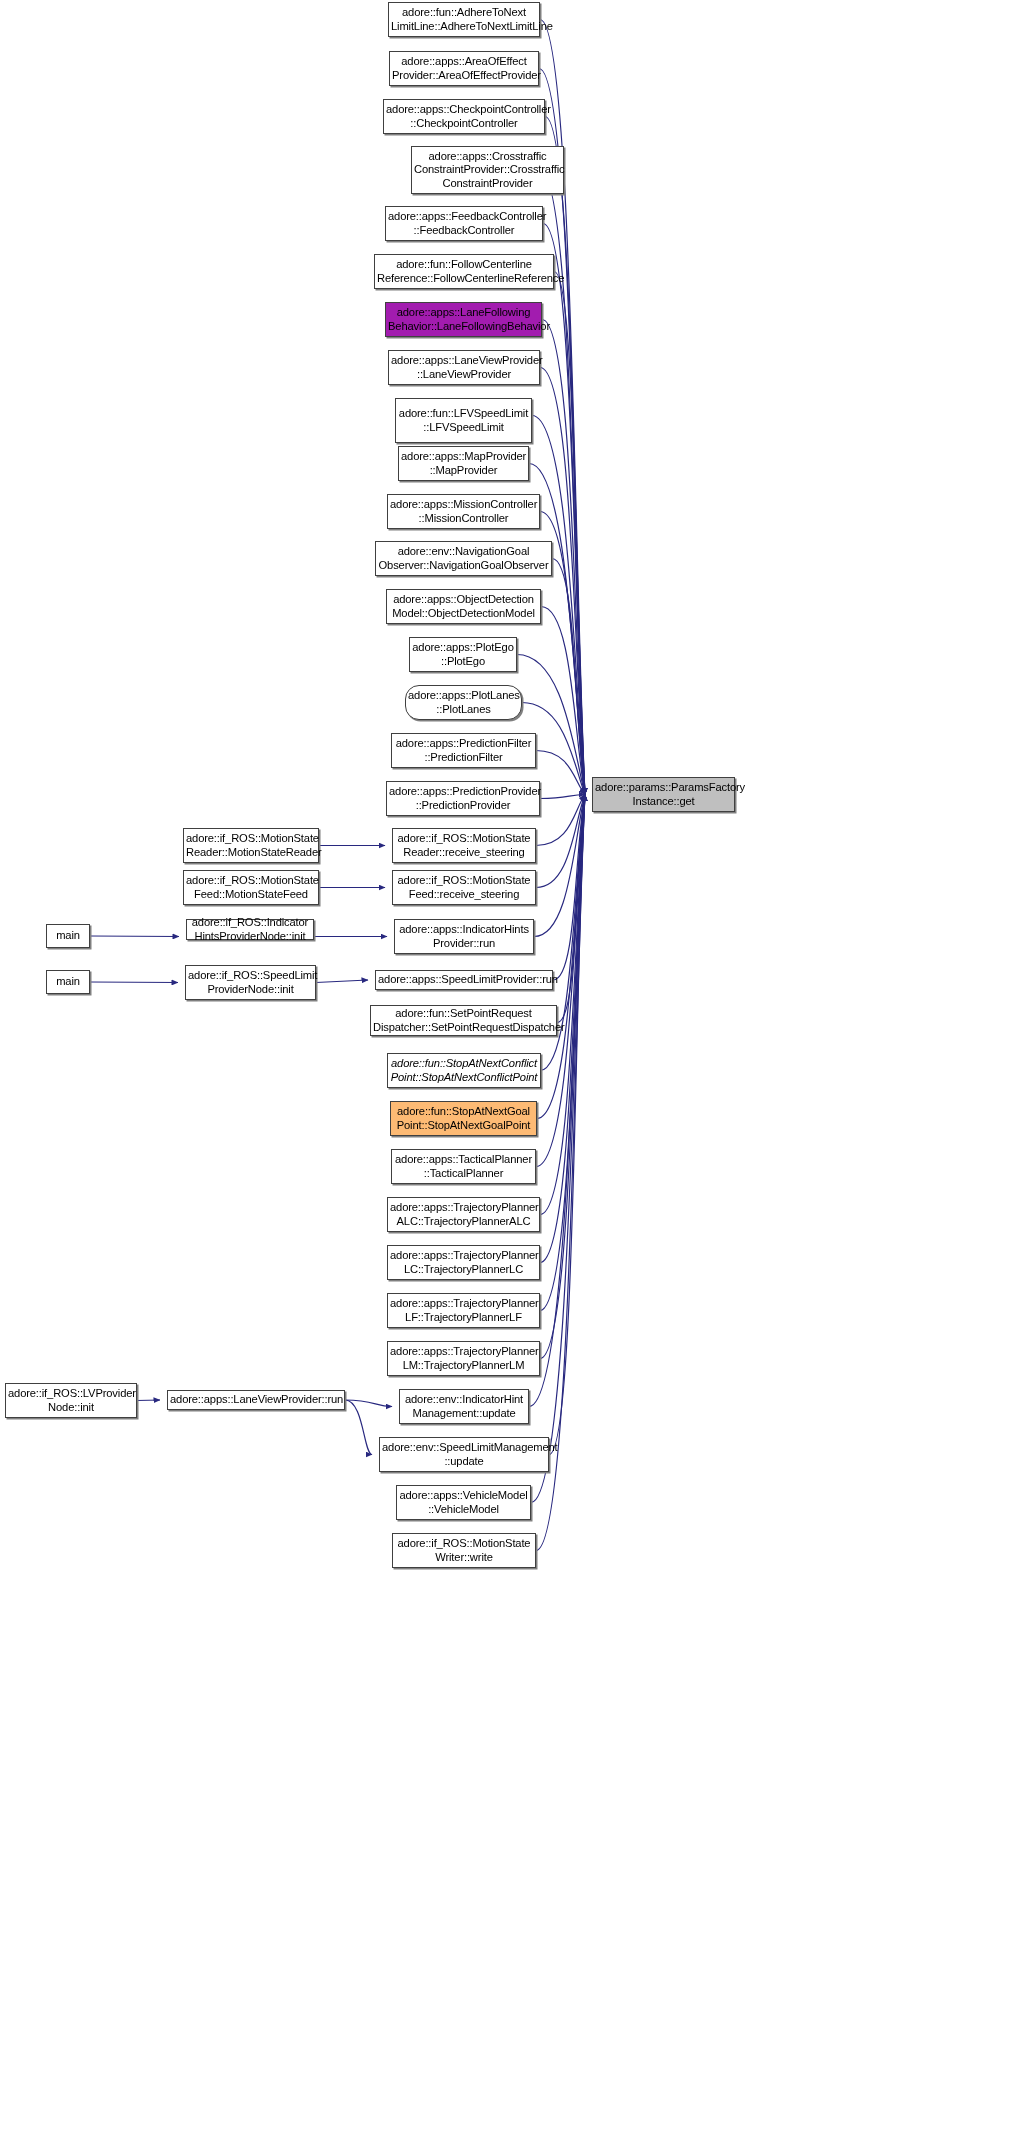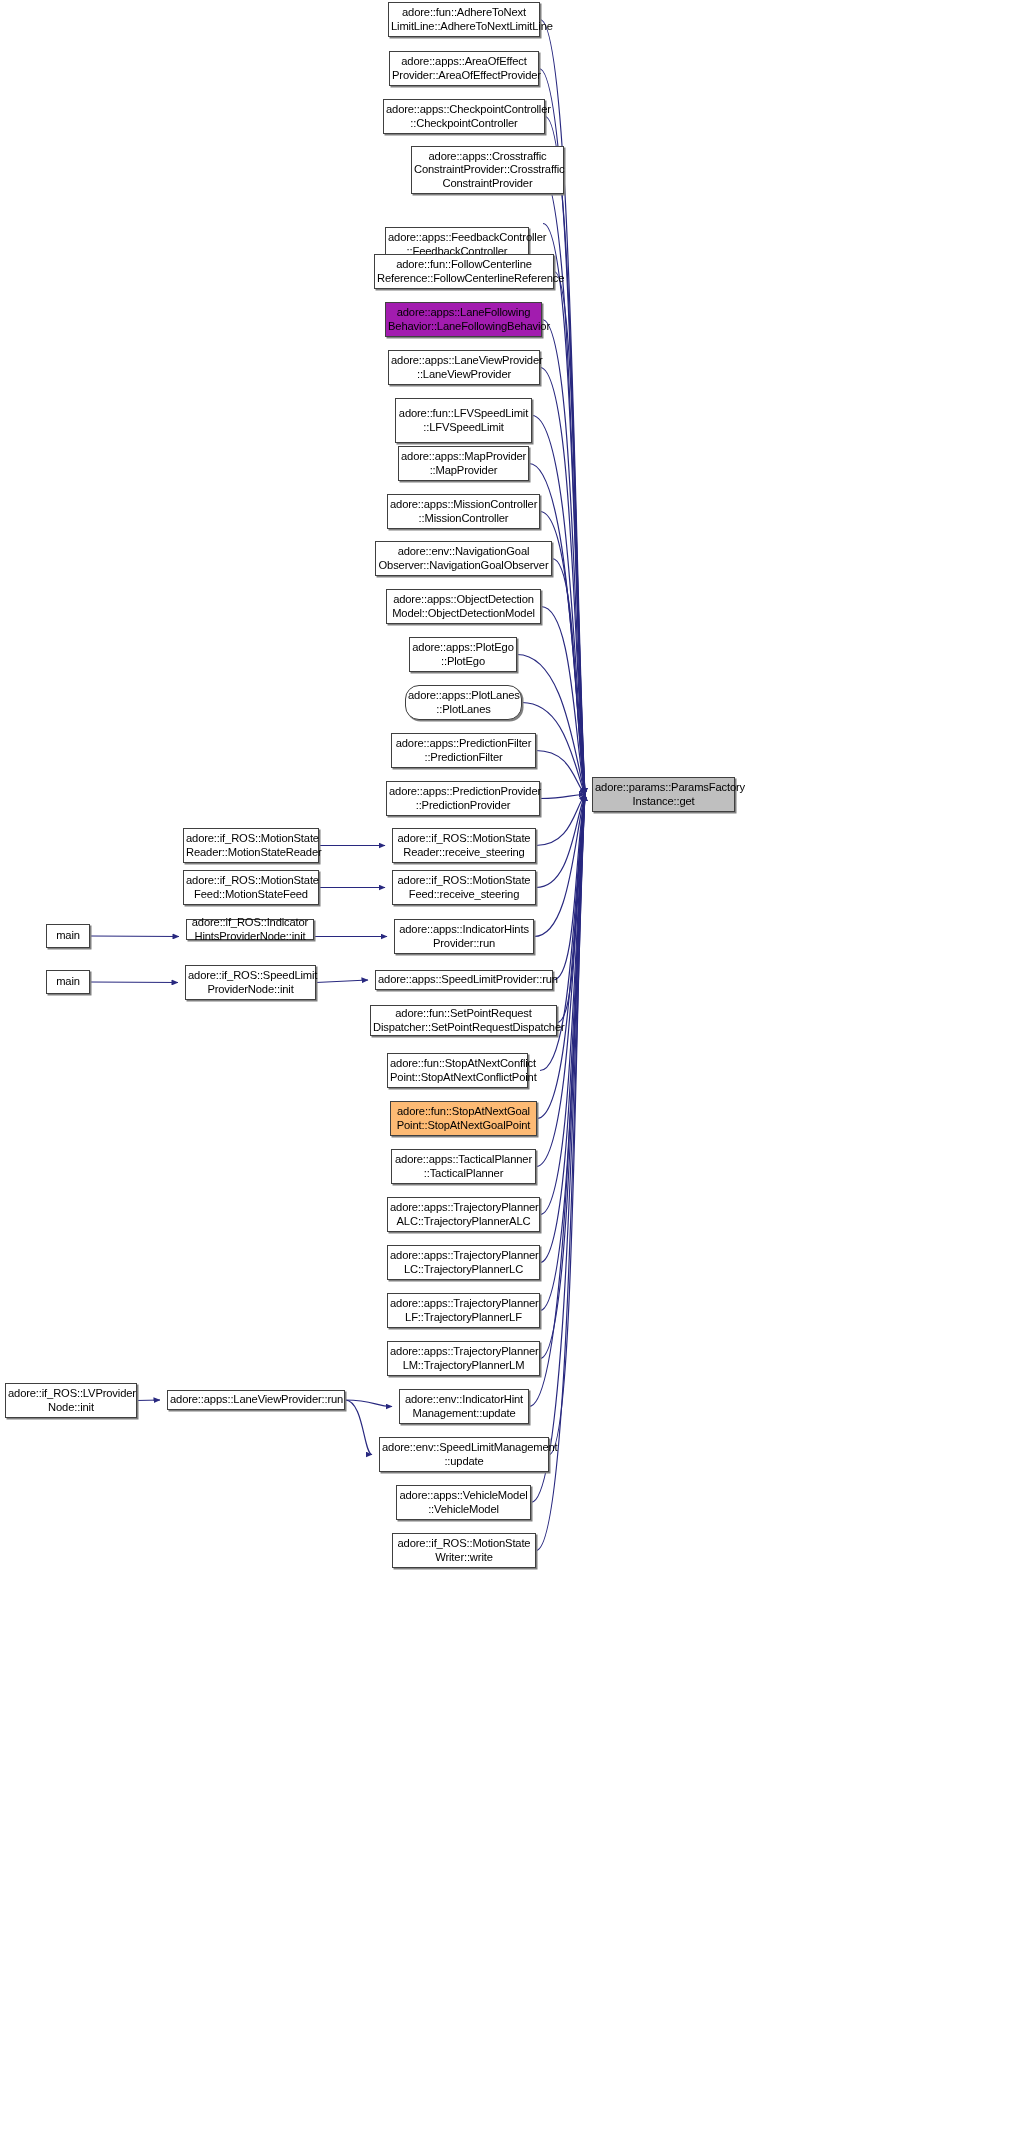--- a/index.html
+++ b/index.html
@@ -107,21 +107,21 @@
   <div id="node-layer">
       <div class="node" style="left: 388px; top: 2px; width: 152px; height: 35px; background: rgb(255, 255, 255); border-color: rgb(64, 64, 64); color: rgb(0, 0, 0);"><span class="node-label">adore::fun::AdhereToNext
 LimitLine::AdhereToNextLimitLine</span></div>
       <div class="node" style="left: 389px; top: 51px; width: 150px; height: 35px; background: rgb(255, 255, 255); border-color: rgb(64, 64, 64); color: rgb(0, 0, 0);"><span class="node-label">adore::apps::AreaOfEffect
 Provider::AreaOfEffectProvider</span></div>
       <div class="node" style="left: 383px; top: 99px; width: 162px; height: 35px; background: rgb(255, 255, 255); border-color: rgb(64, 64, 64); color: rgb(0, 0, 0);"><span class="node-label">adore::apps::CheckpointController
 ::CheckpointController</span></div>
       <div class="node" style="left: 387px; top: 146px; width: 153px; height: 48px; background: rgb(255, 255, 255); border-color: rgb(64, 64, 64); color: rgb(0, 0, 0); margin-left: 24px;"><span class="node-label">adore::apps::Crosstraffic
 ConstraintProvider::Crosstraffic
 ConstraintProvider</span></div>
-      <div class="node" style="left: 385px; top: 206px; width: 144px; height: 35px; background: rgb(255, 255, 255); border-color: rgb(64, 64, 64); color: rgb(0, 0, 0); margin-top: 21px;"><span class="node-label">adore::apps::FeedbackController
+      <div class="node" style="left: 385px; top: 206px; width: 158px; height: 35px; background: rgb(255, 255, 255); border-color: rgb(64, 64, 64); color: rgb(0, 0, 0);"><span class="node-label">adore::apps::FeedbackController
 ::FeedbackController</span></div>
       <div class="node" style="left: 374px; top: 254px; width: 180px; height: 35px; background: rgb(255, 255, 255); border-color: rgb(64, 64, 64); color: rgb(0, 0, 0);"><span class="node-label">adore::fun::FollowCenterline
 Reference::FollowCenterlineReference</span></div>
       <div class="node" style="left: 385px; top: 302px; width: 157px; height: 35px; background: #a21caf; border-color: rgb(64, 64, 64); color: rgb(0, 0, 0);"><span class="node-label">adore::apps::LaneFollowing
 Behavior::LaneFollowingBehavior</span></div>
       <div class="node" style="left: 388px; top: 350px; width: 152px; height: 35px; background: rgb(255, 255, 255); border-color: rgb(64, 64, 64); color: rgb(0, 0, 0);"><span class="node-label">adore::apps::LaneViewProvider
 ::LaneViewProvider</span></div>
       <div class="node" style="left: 395px; top: 398px; width: 137px; height: 45px; background: rgb(255, 255, 255); border-color: rgb(64, 64, 64); color: rgb(0, 0, 0);"><span class="node-label">adore::fun::LFVSpeedLimit
 ::LFVSpeedLimit</span></div>
       <div class="node" style="left: 398px; top: 446px; width: 131px; height: 35px; background: rgb(255, 255, 255); border-color: rgb(64, 64, 64); color: rgb(0, 0, 0);"><span class="node-label">adore::apps::MapProvider
@@ -142,21 +142,21 @@
 ::PredictionProvider</span></div>
       <div class="node" style="left: 392px; top: 828px; width: 144px; height: 35px; background: rgb(255, 255, 255); border-color: rgb(64, 64, 64); color: rgb(0, 0, 0);"><span class="node-label">adore::if_ROS::MotionState
 Reader::receive_steering</span></div>
       <div class="node" style="left: 392px; top: 870px; width: 144px; height: 35px; background: rgb(255, 255, 255); border-color: rgb(64, 64, 64); color: rgb(0, 0, 0);"><span class="node-label">adore::if_ROS::MotionState
 Feed::receive_steering</span></div>
       <div class="node" style="left: 394px; top: 919px; width: 140px; height: 35px; background: rgb(255, 255, 255); border-color: rgb(64, 64, 64); color: rgb(0, 0, 0);"><span class="node-label">adore::apps::IndicatorHints
 Provider::run</span></div>
       <div class="node" style="left: 375px; top: 970px; width: 178px; height: 20px; background: rgb(255, 255, 255); border-color: rgb(64, 64, 64); color: rgb(0, 0, 0);"><span class="node-label">adore::apps::SpeedLimitProvider::run</span></div>
       <div class="node" style="left: 370px; top: 1005px; width: 187px; height: 31px; background: rgb(255, 255, 255); border-color: rgb(64, 64, 64); color: rgb(0, 0, 0);"><span class="node-label">adore::fun::SetPointRequest
 Dispatcher::SetPointRequestDispatcher</span></div>
-      <div class="node" style="left: 387px; top: 1053px; width: 141px; height: 35px; background: rgb(255, 255, 255); border-color: rgb(64, 64, 64); color: rgb(0, 0, 0);"><span class="node-label">adore::fun::StopAtNextConflict
+      <div class="node" style="left: 387px; top: 1053px; width: 154px; height: 35px; background: rgb(255, 255, 255); border-color: rgb(64, 64, 64); color: rgb(0, 0, 0); font-style: italic;"><span class="node-label">adore::fun::StopAtNextConflict
 Point::StopAtNextConflictPoint</span></div>
       <div class="node" style="left: 390px; top: 1101px; width: 147px; height: 35px; background: #fdba74; border-color: rgb(64, 64, 64); color: rgb(0, 0, 0);"><span class="node-label">adore::fun::StopAtNextGoal
 Point::StopAtNextGoalPoint</span></div>
       <div class="node" style="left: 391px; top: 1149px; width: 145px; height: 35px; background: rgb(255, 255, 255); border-color: rgb(64, 64, 64); color: rgb(0, 0, 0);"><span class="node-label">adore::apps::TacticalPlanner
 ::TacticalPlanner</span></div>
       <div class="node" style="left: 387px; top: 1197px; width: 153px; height: 35px; background: rgb(255, 255, 255); border-color: rgb(64, 64, 64); color: rgb(0, 0, 0);"><span class="node-label">adore::apps::TrajectoryPlanner
 ALC::TrajectoryPlannerALC</span></div>
       <div class="node" style="left: 387px; top: 1245px; width: 153px; height: 35px; background: rgb(255, 255, 255); border-color: rgb(64, 64, 64); color: rgb(0, 0, 0);"><span class="node-label">adore::apps::TrajectoryPlanner
 LC::TrajectoryPlannerLC</span></div>
       <div class="node" style="left: 387px; top: 1293px; width: 153px; height: 35px; background: rgb(255, 255, 255); border-color: rgb(64, 64, 64); color: rgb(0, 0, 0);"><span class="node-label">adore::apps::TrajectoryPlanner

